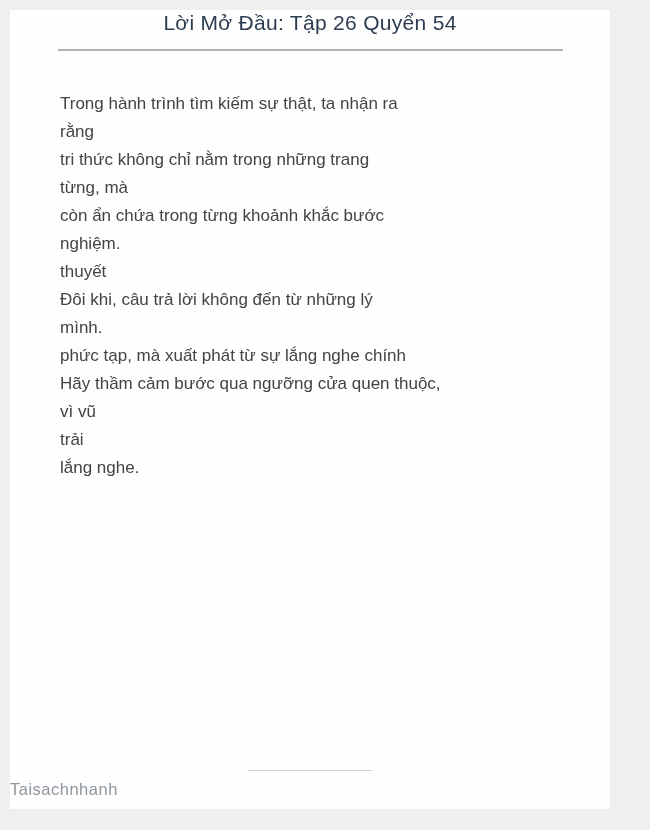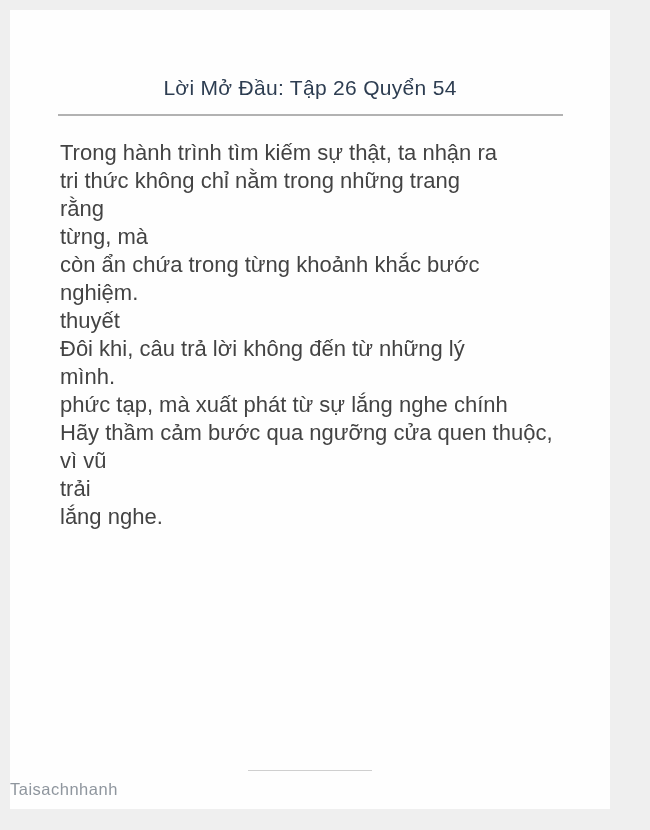--- a/index.html
+++ b/index.html
@@ -16,39 +16,38 @@
   }
   .page-card {
     position: absolute;
     left: 10px;
     top: 10px;
     width: 600px;
     height: 799px;
     background: #fefefe;
   }
   .page-title {
-    margin: 6px;
-    padding-top: 59px;
+    margin: 0;
     text-align: center;
     font-size: 21px;
     line-height: 26px;
     font-weight: 500;
     color: #2d3d51;
     letter-spacing: 0.3px;
   }
   .title-divider {
     margin: 13px 47px 0 48px;
     border: none;
     border-top: 2px solid #b2b2b2;
     height: 0;
   }
   .body-text {
-    margin-top: 23px;
+    margin-top: 39px;
     padding: 0 46px 0 50px;
-    font-size: 22px;
+    font-size: 17px;
     line-height: 28px;
     color: #434343;
   }
   .text-line {
     white-space: nowrap;
   }
   .page-footer {
     position: absolute;
     top: 760px;
     left: 0;
@@ -75,22 +74,22 @@
 <body>
 
 <div class="page-card">
 
   <h1 class="page-title">Lời Mở Đầu: Tập 26 Quyển 54</h1>
 
   <hr class="title-divider">
 
   <div class="body-text">
     <div class="text-line">Trong hành trình tìm kiếm sự thật, ta nhận ra</div>
+    <div class="text-line">rằng</div>
     <div class="text-line">tri thức không chỉ nằm trong những trang</div>
-    <div class="text-line">rằng</div>
     <div class="text-line">từng, mà</div>
     <div class="text-line">còn ẩn chứa trong từng khoảnh khắc bước</div>
     <div class="text-line">nghiệm.</div>
     <div class="text-line">thuyết</div>
     <div class="text-line">Đôi khi, câu trả lời không đến từ những lý</div>
     <div class="text-line">mình.</div>
     <div class="text-line">phức tạp, mà xuất phát từ sự lắng nghe chính</div>
     <div class="text-line">Hãy thầm cảm bước qua ngưỡng cửa quen thuộc,</div>
     <div class="text-line">vì vũ</div>
     <div class="text-line">trải</div>

